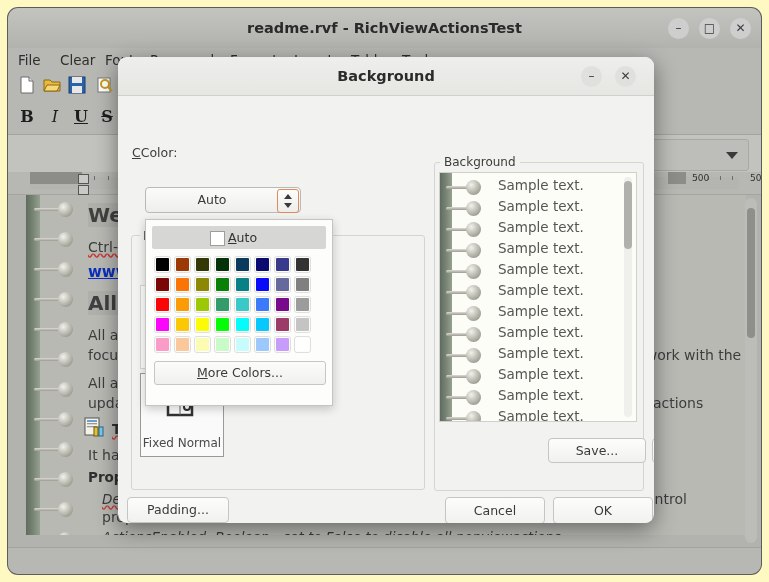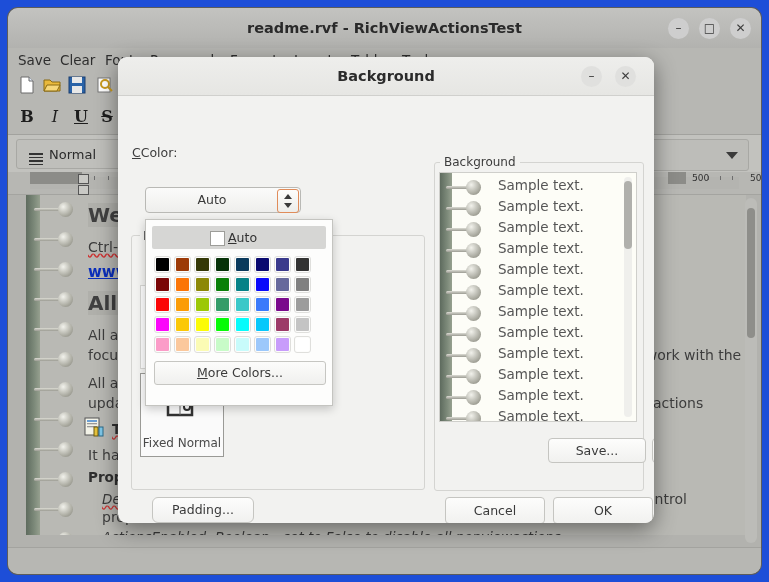--- a/index.html
+++ b/index.html
@@ -2,21 +2,21 @@
 <html><head>
 <meta charset="utf-8">
 <style>
   html,body{margin:0;padding:0;}
   body{
     width:769px;height:582px;overflow:hidden;
     background:#000;
     font-family:"DejaVu Sans","Liberation Sans",sans-serif;
     -webkit-font-smoothing:antialiased;
   }
-  .screen{position:relative;width:769px;height:582px;background:#1d4ed8;}
+  .screen{position:relative;width:769px;height:582px;background:#fef9c3;}
 
   
   .app-window{
     position:absolute;left:8px;top:8px;width:753px;height:566px;
     background:#b7b7b3;border-radius:10px;overflow:hidden;
     box-shadow:0 0 0 1px #5c5c5c;
   }
   .titlebar{
     position:absolute;left:0;top:0;width:753px;height:40px;
     background:linear-gradient(#c3c3c0,#b2b2af);
@@ -254,21 +254,21 @@
   <div class="app-window">
 
     <div class="titlebar">
       <div class="title-text">readme.rvf - RichViewActionsTest</div>
       <div class="win-btn win-min">–</div>
       <div class="win-btn win-max">□</div>
       <div class="win-btn win-close">✕</div>
     </div>
 
     <div class="menubar">
-      <div class="menuitem" style="left:10px">Save</div>
+      <div class="menuitem" style="left:10px">File</div>
       <div class="menuitem" style="left:52px">Clear</div>
       <div class="menuitem" style="left:97px">Font</div>
       <div class="menuitem" style="left:142px">Paragraph</div>
       <div class="menuitem" style="left:222px">Format</div>
       <div class="menuitem" style="left:286px">Insert</div>
       <div class="menuitem" style="left:343px">Table</div>
       <div class="menuitem" style="left:394px">Tools</div>
     </div>
 
     <div class="toolbar1">
@@ -308,29 +308,20 @@
 
     <div class="toolbar2">
       <div class="tbtext" style="left:8px;font-weight:bold">B</div>
       <div class="tbtext" style="left:36px;font-style:italic">I</div>
       <div class="tbtext" style="left:62px;text-decoration:underline;font-weight:bold">U</div>
       <div class="tbtext" style="left:88px;text-decoration:line-through;font-weight:bold">S</div>
       <div class="tbtext" style="left:113px">C</div>
     </div>
 
     <div class="stylebar">
-      <div class="style-combo">
-        <span class="style-lines">
-            <i></i>
-            <i></i>
-            <i></i>
-            <i></i>
-          </span>
-        <span>Normal</span>
-      </div>
       <div class="right-combo">
         <span style="position:absolute;left:10px;top:0;line-height:30px;font-size:12.5px;color:#3a3a3a">s</span>
         <span class="caret"></span>
       </div>
     </div>
 
     <div class="ruler">
       <div class="ruler-track"></div>
       <div class="ruler-dark" style="left:22px;width:52px"></div>
       <div class="ruler-dark" style="left:660px;width:18px"></div>
@@ -622,21 +613,21 @@
             </div>
             <div class="cell">
               <i style="background: rgb(255, 255, 255);"></i>
             </div>
           </div>
         <div class="more-colors">
           <span class="ul">M</span><span>ore Colors...</span>
         </div>
       </div>
 
-      <div class="btn" style="left:34px;top:402px;width:100px;height:24px;line-height:24px;border-radius:6px;">Padding...</div>
+      <div class="btn" style="left:9px;top:402px;width:100px;height:24px;line-height:24px;">Padding...</div>
 
       <div class="prev-group"></div>
       <div class="prev-legend">Background</div>
       <div class="preview" style="left:321px;top:77px;">
         <div class="pv-spine"></div>
         <div id="pvclips">
             <div class="clip" style="position: absolute; left: 6px; top: 6px; width: 40px; height: 15px;">
               <span class="bar" style="width:26px"></span>
               <span class="head" style="left:20px"></span>
             </div>

